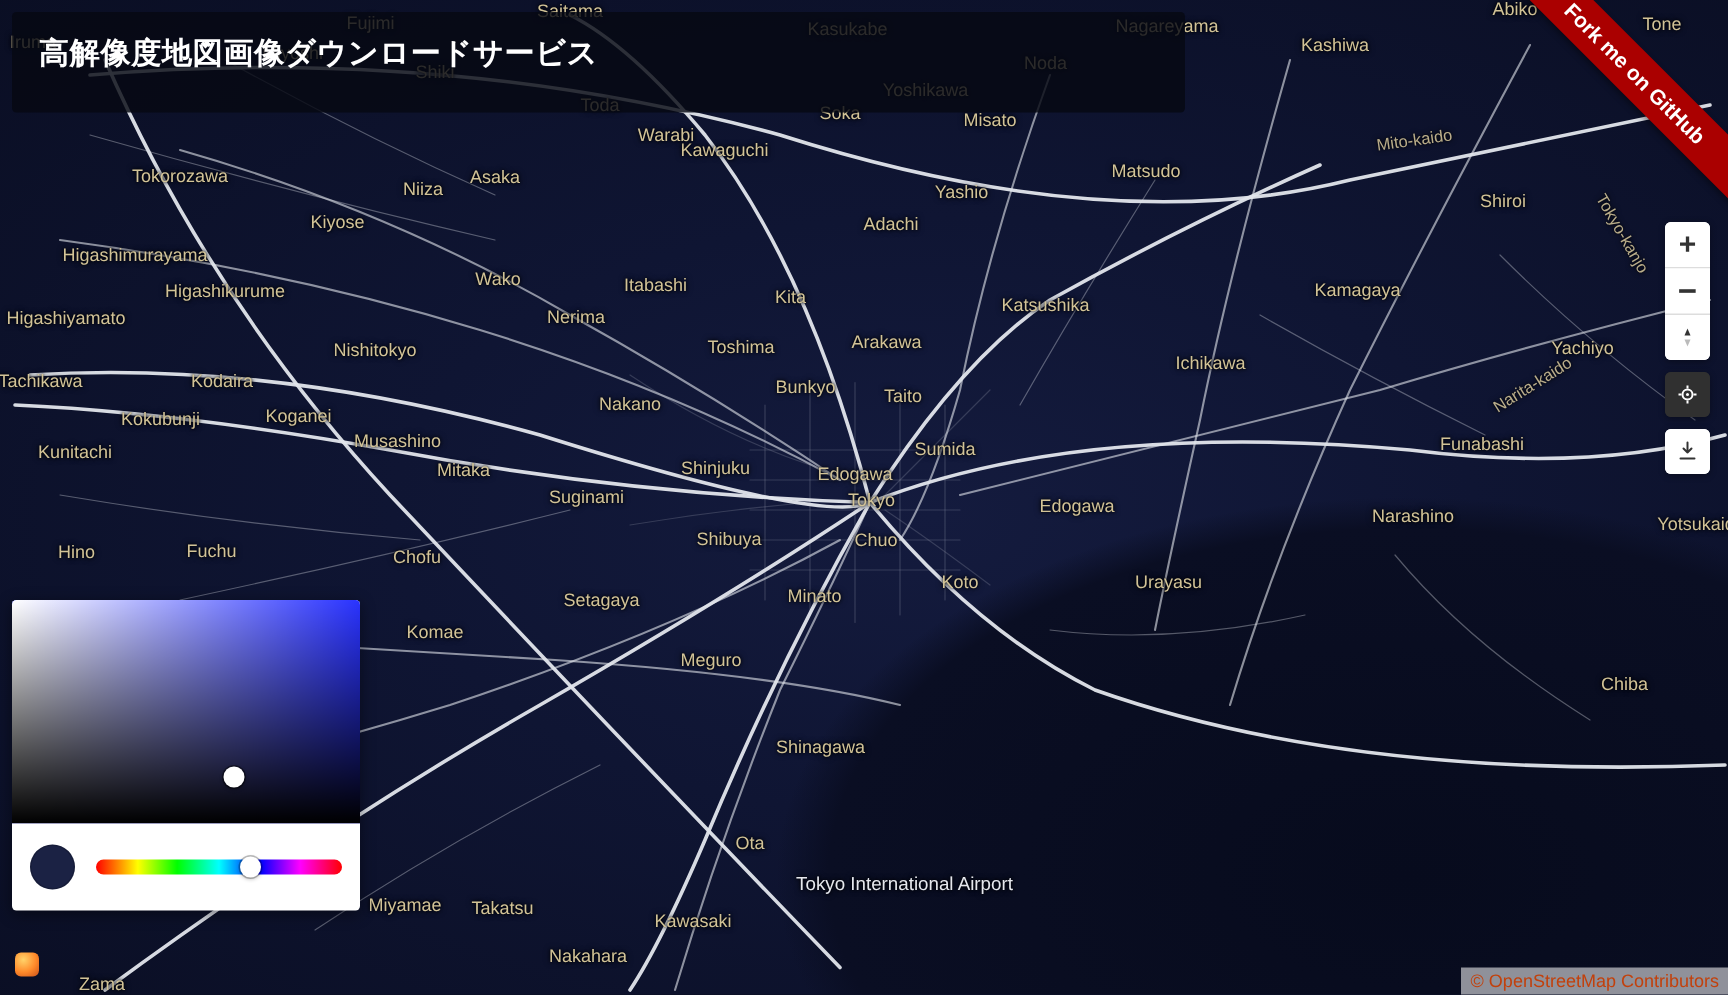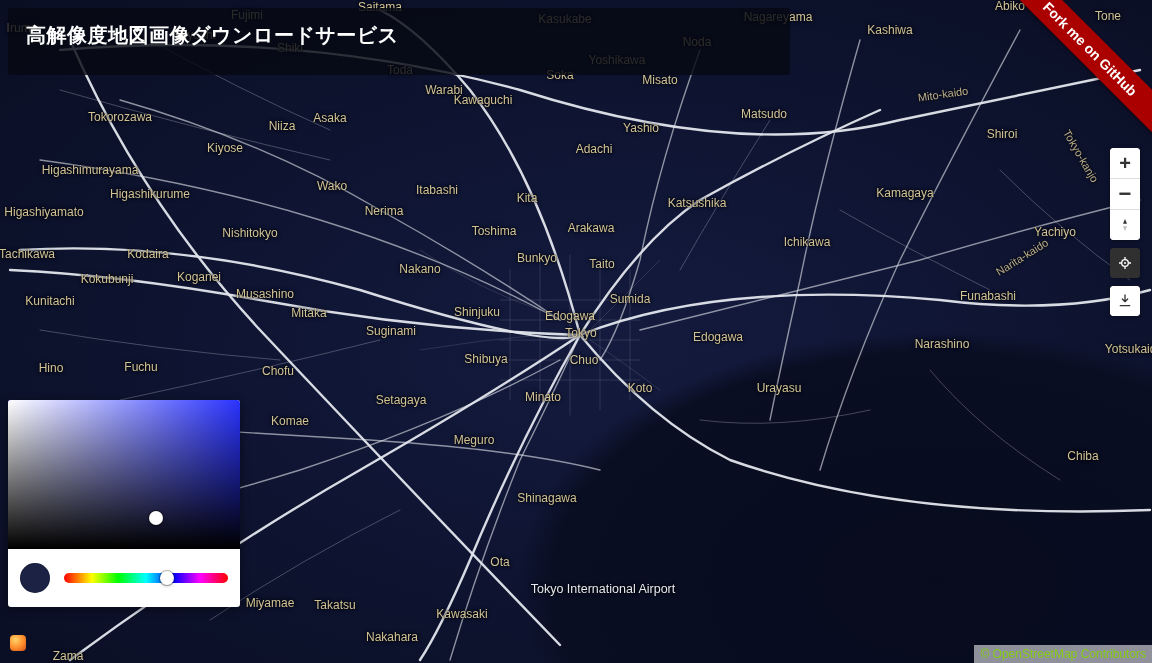--- a/index.html
+++ b/index.html
@@ -52,21 +52,21 @@
     box-shadow:0 0 0 1px rgba(0,0,0,.4),0 1px 3px rgba(0,0,0,.4);transform:translate(-50%,-50%)}
   .picker-row{display:flex;align-items:center;gap:14px;padding:14px 12px}
   .swatch{width:30px;height:30px;border-radius:50%;box-shadow:inset 0 0 0 1px rgba(0,0,0,.15)}
   .hue{flex:1;height:10px;border-radius:5px;position:relative;cursor:pointer;
     background:linear-gradient(90deg,#f00 0%,#ff0 17%,#0f0 33%,#0ff 50%,#00f 67%,#f0f 83%,#f00 100%)}
   .hue-thumb{position:absolute;top:50%;width:14px;height:14px;border-radius:50%;
     background:#fff;box-shadow:0 0 0 1px rgba(0,0,0,.25),0 1px 3px rgba(0,0,0,.3);
     transform:translate(-50%,-50%)}
   
   .attr{position:absolute;right:0;bottom:0;background:rgba(255,255,255,.55);
-    color:#84cc16;font-size:12px;padding:2px 6px}
+    color:#c2410c;font-size:12px;padding:2px 6px}
   
   .logo{position:absolute;left:10px;bottom:12px;width:16px;height:16px;border-radius:4px;
     background:radial-gradient(circle at 35% 30%,#ffd36a,#ff8a2a 55%,#c9501b)}
 </style>
 </head>
 <body>
 
 <div class="map">
 
   <svg class="roads" viewBox="0 0 1152 663" preserveAspectRatio="none">

